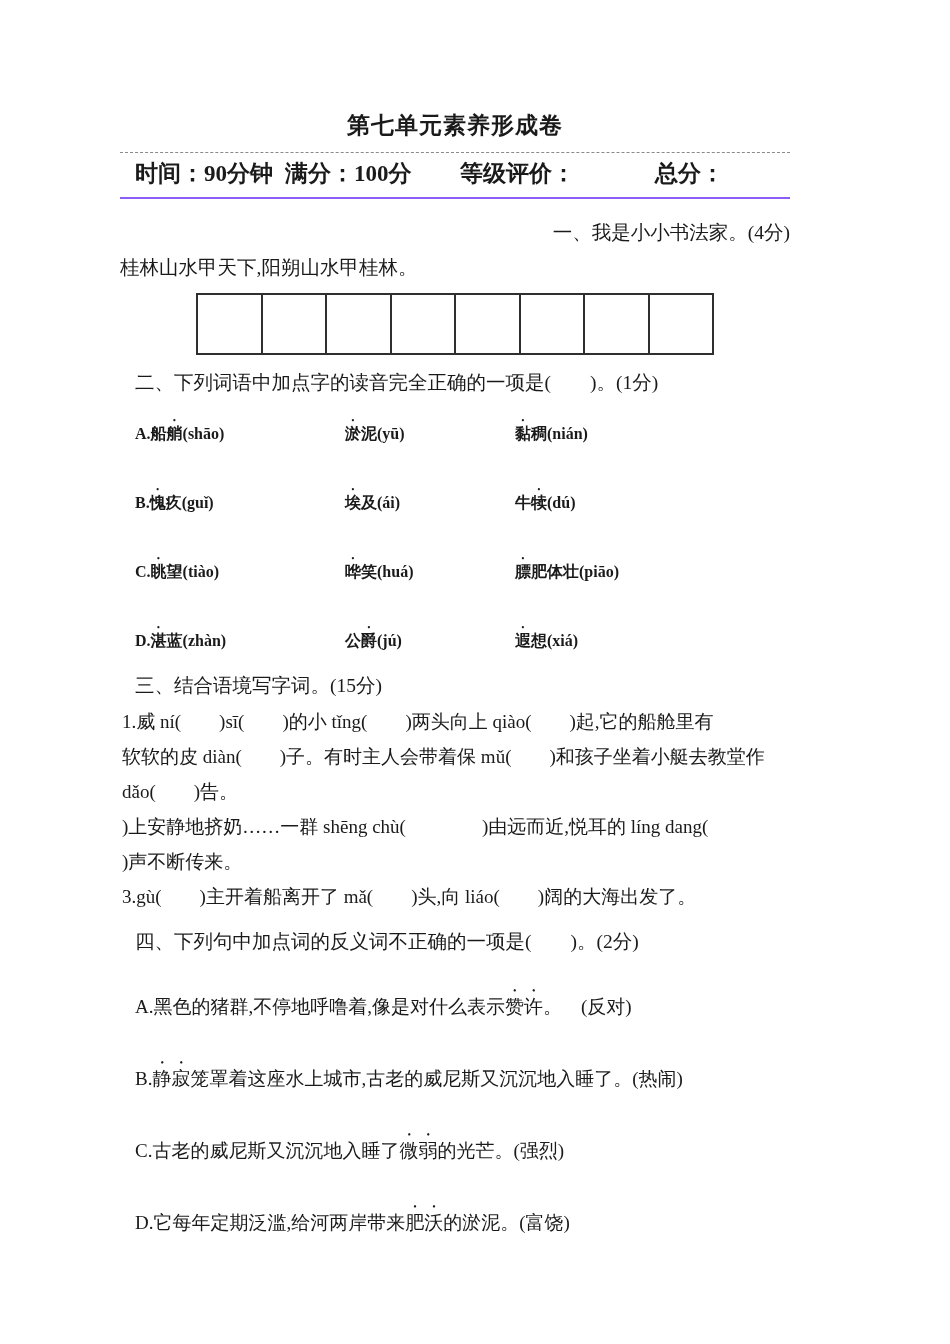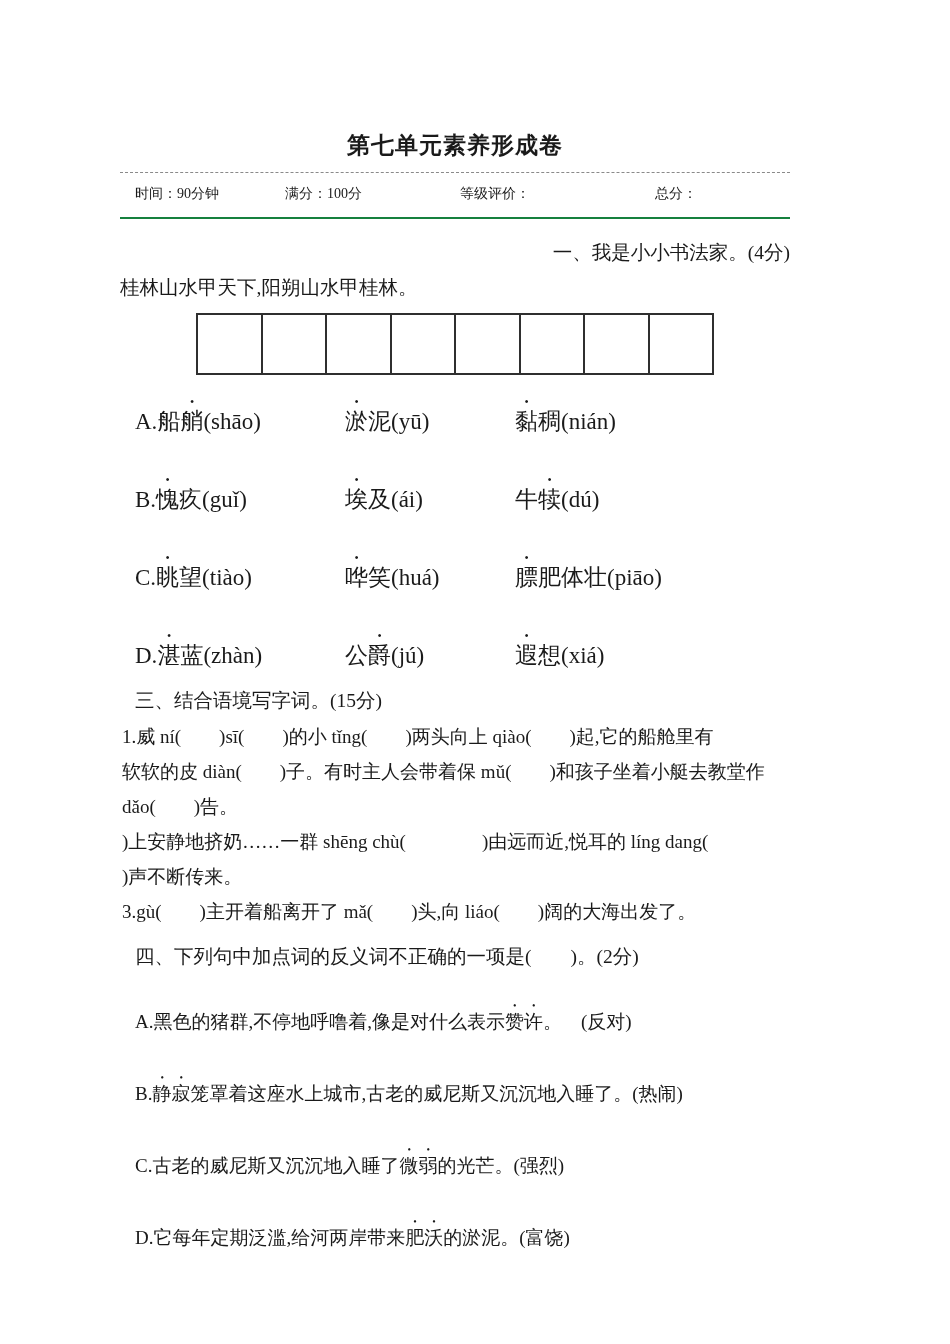--- a/index.html
+++ b/index.html
@@ -3,40 +3,40 @@
 <meta charset="utf-8">
 <style>
   * { margin: 0; padding: 0; box-sizing: border-box; }
   html, body { background: #ffffff; }
   body {
     width: 950px; height: 1344px;
     font-family: "Liberation Serif", "DejaVu Serif", serif;
     color: #1a1a1a;
     overflow: hidden;
   }
-  .page { padding: 0 120px; width: 910px; margin-top: 20px; }
+  .page { padding: 0 120px; width: 910px; }
 
   .page-title {
     padding-top: 110px;
     text-align: center;
     font-family: "Liberation Sans", "DejaVu Sans", sans-serif;
     font-weight: 700;
     font-size: 23px;
     line-height: 30px;
     letter-spacing: 1px;
   }
 
   .info-bar {
     margin-top: 12px;
     border-top: 1px dashed #8a8a8a;
-    border-bottom: 2px solid #15803d;
+    border-bottom: 2px solid #8b5cf6;
     padding: 8px 0 10px 15px;
     display: flex;
-    font-weight: 400;
-    font-size: 14px;
+    font-weight: 700;
+    font-size: 23px;
     line-height: 26px;
   }
   .info-bar span:nth-child(1) { width: 150px; }
   .info-bar span:nth-child(2) { width: 175px; }
   .info-bar span:nth-child(3) { width: 195px; }
 
   .sec-heading {
     padding-left: 15px;
     font-size: 19.5px;
     line-height: 27px;
@@ -64,22 +64,23 @@
     border: 2px solid #2f2f2f;
     margin-left: -2px;
   }
   .writing-grid .cell:first-child { margin-left: 0; }
 
   .opt2-row {
     margin-top: 38px;
     padding-left: 15px;
     display: grid;
     grid-template-columns: 210px 170px 1fr;
-    font-size: 23px;
+    font-size: 16px;
     line-height: 27px;
+    font-weight: bold;
   }
   .opt2-row.first { margin-top: 20px; }
 
   .zdot {
     -webkit-text-emphasis: filled dot;
     -webkit-text-emphasis-position: over right;
     text-emphasis: filled dot;
     text-emphasis-position: over right;
   }
 
@@ -119,20 +120,21 @@
     <div class="cell"></div>
     <div class="cell"></div>
     <div class="cell"></div>
     <div class="cell"></div>
     <div class="cell"></div>
     <div class="cell"></div>
     <div class="cell"></div>
     <div class="cell"></div>
   </div>
 
+  <div class="sec-heading h2">二、下列词语中加点字的读音完全正确的一项是(　　)。(1分)</div>
 
   <div class="opt2-row first">
     <div><span>A.</span><span>船</span><span class="zdot">艄</span><span>(shāo)</span></div>
     <div><span></span><span class="zdot">淤</span><span>泥(yū)</span></div>
     <div><span></span><span class="zdot">黏</span><span>稠(nián)</span></div>
   </div>
 
   <div class="opt2-row">
     <div><span>B.</span><span></span><span class="zdot">愧</span><span>疚(guǐ)</span></div>
     <div><span></span><span class="zdot">埃</span><span>及(ái)</span></div>

